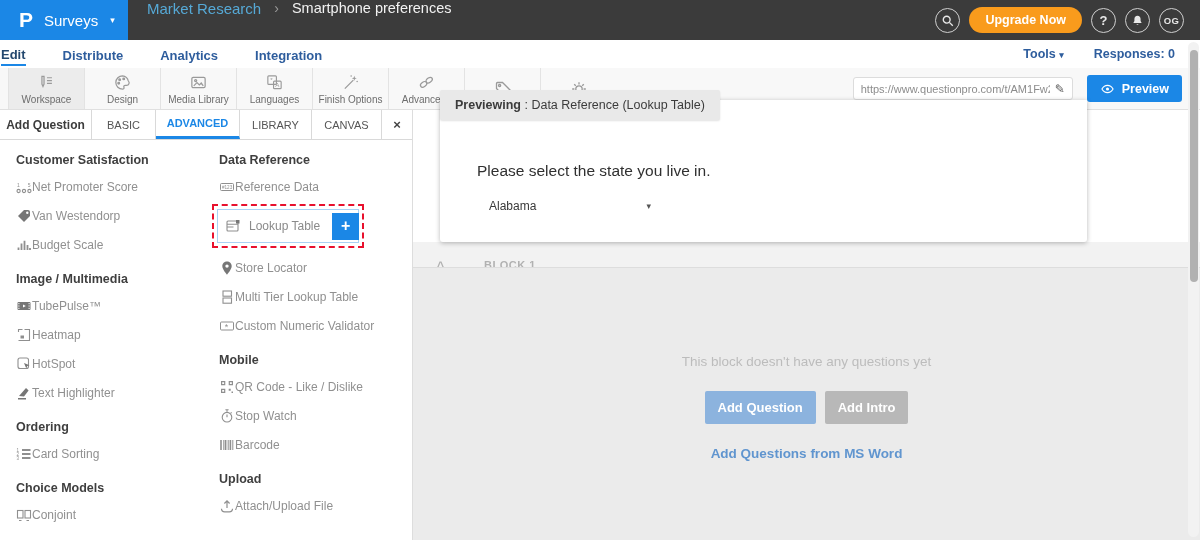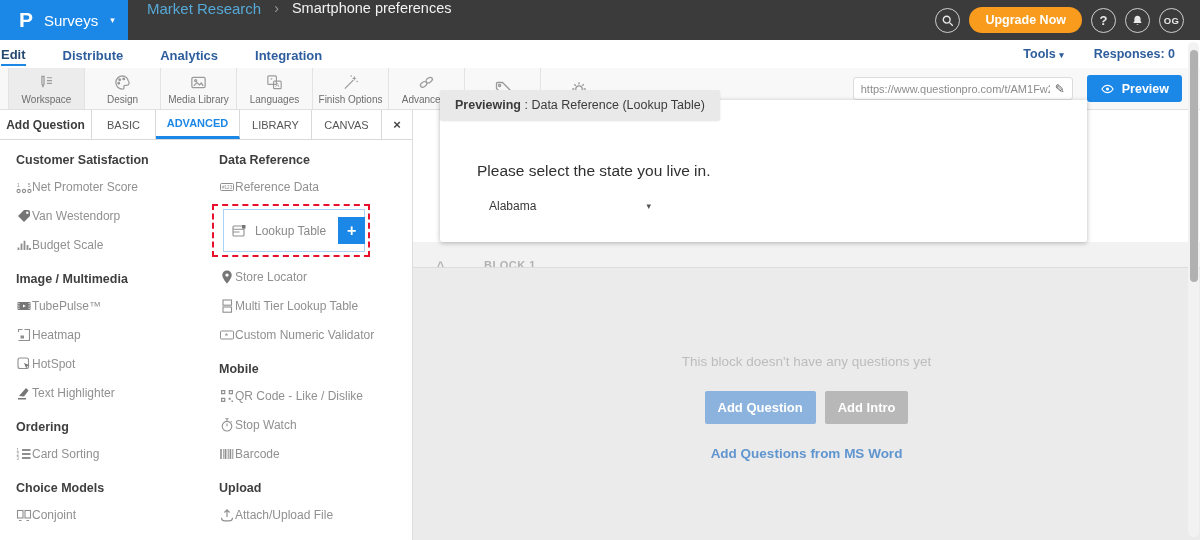--- a/index.html
+++ b/index.html
@@ -73,21 +73,21 @@
   .col-r { flex:1; padding-left:14px; }
   .sec-title { font-size:12.5px; font-weight:bold; color:#3f3f3f; margin:13px 0 5px; }
   .li { display:flex; align-items:center; height:29px; font-size:12px;
         color:#909090; cursor:pointer; }
   .li-ic { width:16px; height:16px; color:#8f8f8f; flex:none; display:flex;
            align-items:center; justify-content:center; }
   .li-ic svg { width:16px; height:16px; }
 
   .hl-row { margin:3px 0 5px -7px; }
   .hl-red { display:inline-flex; border:2px dashed #e8112d; padding:3px; background:#fff; }
-  .hl-box { display:flex; align-items:center; border:1px solid #a9d2f4; background:#fff; height:43px;margin-left:6px; }
+  .hl-box { display:flex; align-items:center; border:1px solid #a9d2f4; background:#fff; height:34px; }
   .hl-box .li-ic { margin-left:7px; }
   .hl-label { font-size:12px; color:#8a8a8a; padding:0 13px 0 8px; cursor:pointer; }
   .hl-plus { width:27px; height:27px; margin:-1px; background:#1b87e6; color:#fff; border:none;
              font-size:16px; font-weight:bold; cursor:pointer; display:flex; align-items:center;
              justify-content:center; font-family:inherit; }
 
   
   .main { flex:1; position:relative; background:#fff; }
   .block-area { position:absolute; left:0; right:0; top:132px; bottom:0; background:#ebebeb; }
   .block-header { height:26px; background:#f2f2f2; border-bottom:1px solid #dddddd;

